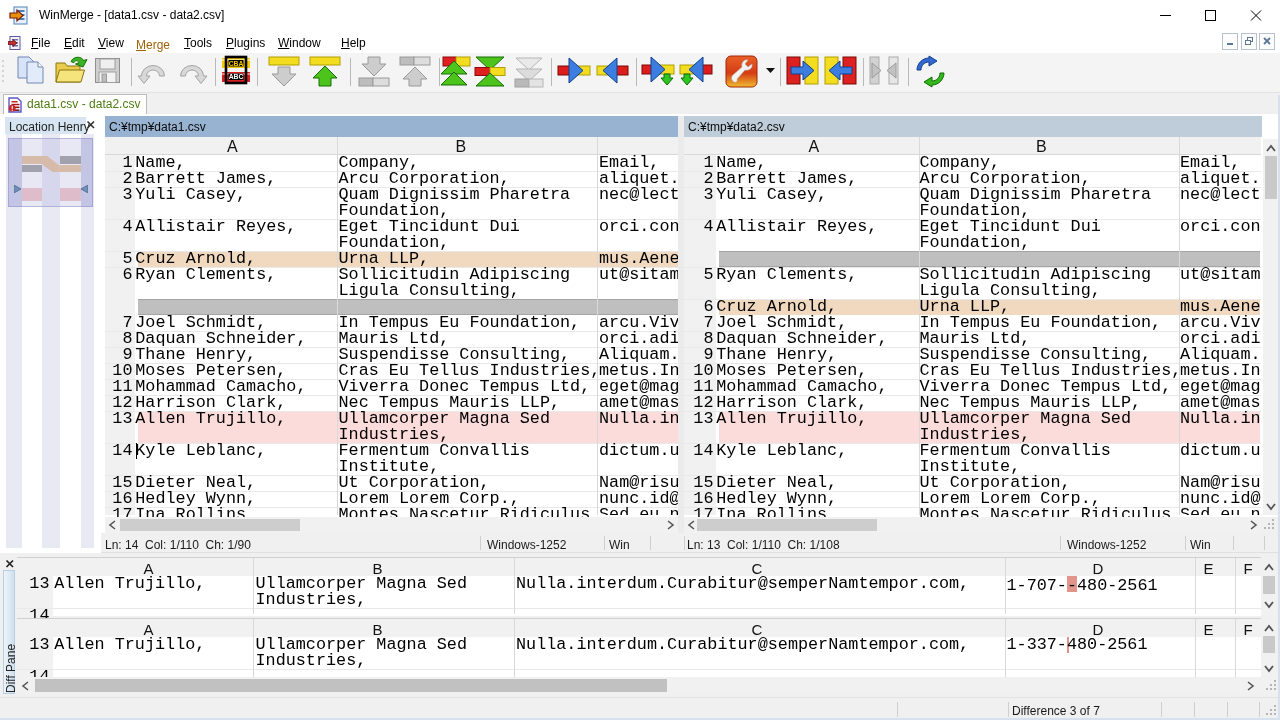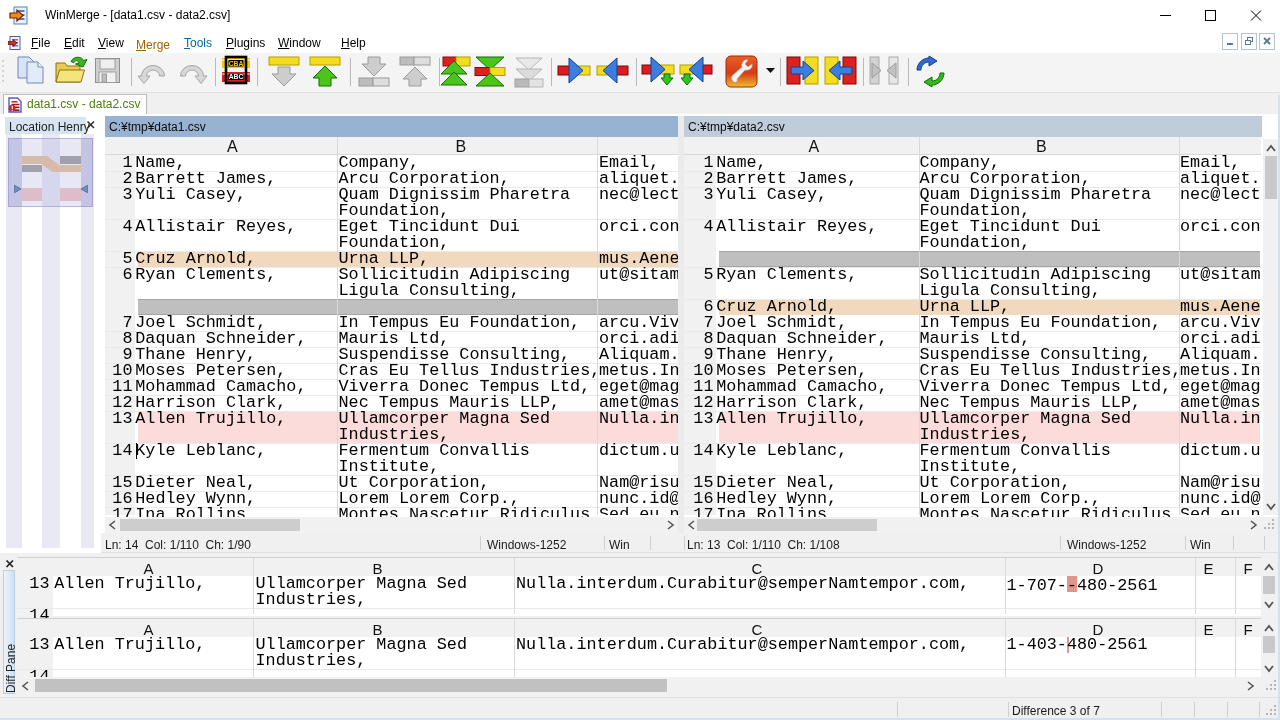--- a/index.html
+++ b/index.html
@@ -16,42 +16,42 @@
 <body>
 
 <div class="ab" id="titlebar" style="left:0;top:0;width:1280px;height:31px;background:#fff">
   <svg class="ab" style="left:9px;top:6px" width="19" height="19" viewBox="0 0 19 19">
     <rect x="5" y="1" width="13" height="17" fill="#e8f0fb" stroke="#4f81bd"></rect>
     <rect x="7.5" y="4" width="8" height="2" fill="#4f81bd"></rect>
     <rect x="7.5" y="8" width="8" height="2" fill="#4f81bd"></rect>
     <rect x="7.5" y="12" width="8" height="2" fill="#4f81bd"></rect>
     <path d="M1 7 L8 7 L8 4 L14 9.5 L8 15 L8 12 L1 12 Z" fill="#e8920c" stroke="#7a1a10" stroke-width="1.2"></path>
   </svg>
-  <div class="ab ui" style="left:45px;top:9px;color:#000">WinMerge - [data1.csv - data2.csv]</div>
+  <div class="ab ui" style="left:39px;top:9px;color:#000">WinMerge - [data1.csv - data2.csv]</div>
   <svg class="ab" style="left:1143px;top:0" width="137" height="31" viewBox="0 0 137 31">
     <line x1="17" y1="15.5" x2="28" y2="15.5" stroke="#000" stroke-width="1"></line>
     <rect x="62.5" y="10.5" width="10" height="10" fill="none" stroke="#000" stroke-width="1"></rect>
     <line x1="108" y1="10.5" x2="118" y2="20.5" stroke="#000" stroke-width="1"></line>
     <line x1="118" y1="10.5" x2="108" y2="20.5" stroke="#000" stroke-width="1"></line>
   </svg>
 </div>
 
 <div class="ab" id="menubar" style="left:0;top:31px;width:1280px;height:22px;background:#fff">
   <svg class="ab" style="left:8px;top:5px" width="13" height="14" viewBox="0 0 13 14">
     <rect x="2" y="0.5" width="10" height="13" fill="#f2f2f8" stroke="#5a5aa0"></rect>
     <rect x="4" y="3" width="6" height="1.5" fill="#7070b0"></rect>
     <rect x="4" y="6" width="6" height="1.5" fill="#7070b0"></rect>
     <rect x="4" y="9" width="6" height="1.5" fill="#7070b0"></rect>
     <path d="M0 5.5 L5 5.5 L5 3.5 L9 7 L5 10.5 L5 8.5 L0 8.5 Z" fill="#c03030" stroke="#701010" stroke-width="0.8"></path>
   </svg>
   <div class="ab ui" style="left:31px;top:6px;color:#000"><u>F</u>ile</div>
   <div class="ab ui" style="left:64px;top:6px;color:#000"><u>E</u>dit</div>
   <div class="ab ui" style="left:98px;top:6px;color:#000"><u>V</u>iew</div>
   <div class="ab ui" style="left:136px;top:8px;color:#a16207"><u>M</u>erge</div>
-  <div class="ab ui" style="left:184px;top:6px;color:#0369a1"><u>T</u>ools</div>
+  <div class="ab ui" style="left:184px;top:6px;color:#000000"><u>T</u>ools</div>
   <div class="ab ui" style="left:226px;top:6px;color:#000"><u>P</u>lugins</div>
   <div class="ab ui" style="left:278px;top:6px;color:#000"><u>W</u>indow</div>
   <div class="ab ui" style="left:341px;top:6px;color:#000"><u>H</u>elp</div>
 
   <div class="ab" style="left:1222px;top:2px;width:16px;height:17px;border:1px solid #b8c2cc;background:#fdfdfd"><svg width="14" height="15">
         <line x1="4" y1="10" x2="10" y2="10" stroke="#5a7894" stroke-width="2"></line>
       </svg></div>
   <div class="ab" style="left:1241px;top:2px;width:16px;height:17px;border:1px solid #b8c2cc;background:#fdfdfd"><svg width="14" height="15">
         <rect x="5.5" y="3.5" width="5" height="4" fill="none" stroke="#5a7894"></rect>
         <rect x="3.5" y="6.5" width="5" height="4" fill="#fdfdfd" stroke="#5a7894"></rect>
@@ -657,21 +657,21 @@
     <div class="vline" style="left:988px;top:0;height:58px"></div>
     <div class="vline" style="left:1178px;top:0;height:58px"></div>
     <div class="vline" style="left:1218px;top:0;height:58px"></div>
     <div class="ab mono num" style="left:0;top:18px;width:32.5px">13
 
 14</div>
     <div class="ab mono" style="left:37.3px;top:18px">Allen Trujillo,</div>
     <div class="ab mono" style="left:238.5px;top:18px">Ullamcorper Magna Sed
 Industries,</div>
     <div class="ab mono" style="left:499px;top:18px">Nulla.interdum.Curabitur@semperNamtempor.com,</div>
-    <div class="ab mono" style="left:989.5px;top:18px">1-403-480-2561</div>
+    <div class="ab mono" style="left:989.5px;top:18px">1-337-480-2561</div>
   </div>
   <div class="ab" style="left:1261px;top:65px;width:16px;height:59px;background:#f1f1f1">
     <svg class="ab" style="left:3px;top:6px" width="10" height="10">
         <path d="M1 7 L5 2 L9 7" fill="none" stroke="#555" stroke-width="1.8"></path>
       </svg>
     <div class="ab" style="left:2px;top:18px;width:12px;height:17px;background:#c9c9c9"></div>
     <svg class="ab" style="left:3px;top:45px" width="10" height="10">
         <path d="M1 3 L5 8 L9 3" fill="none" stroke="#555" stroke-width="1.8"></path>
       </svg>
   </div>

